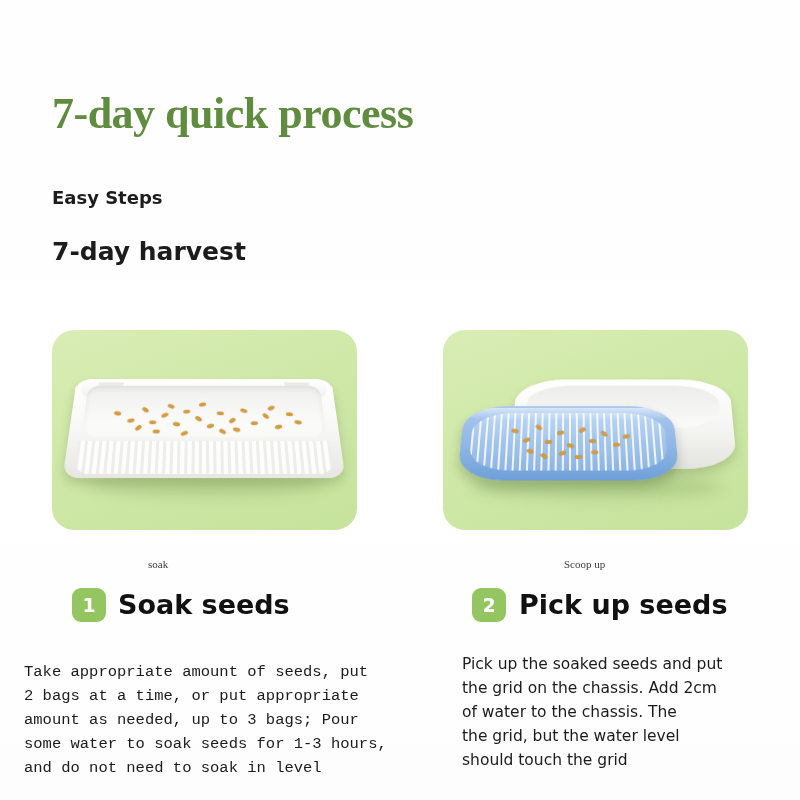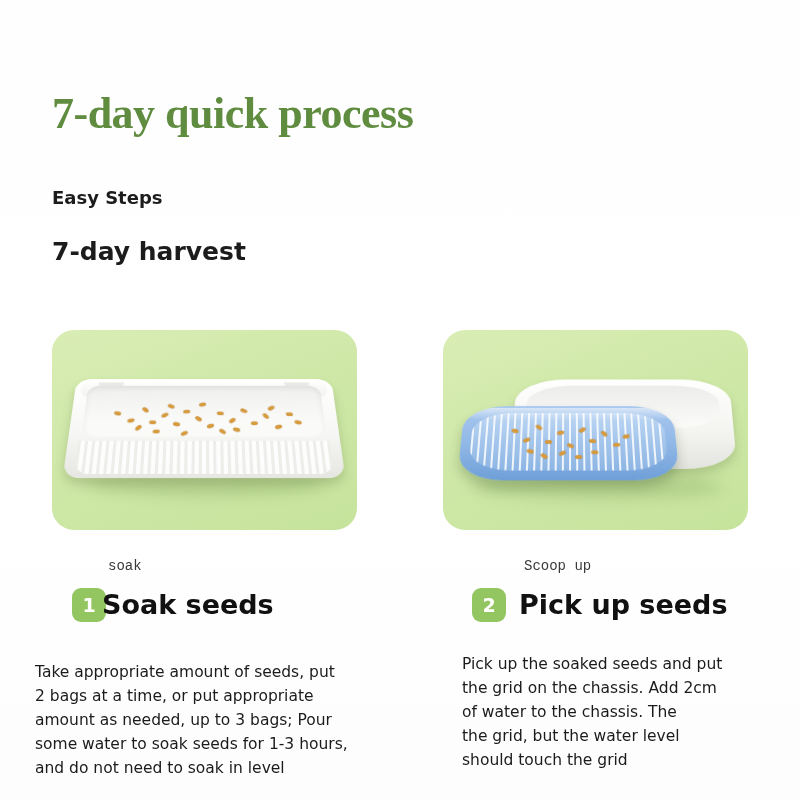--- a/index.html
+++ b/index.html
@@ -170,23 +170,24 @@
     position: absolute;
     left: 3px; right: 3px; top: 2px;
     height: 14px;
     border-radius: 40px/12px;
     background: linear-gradient(180deg, rgba(255,255,255,0.55), rgba(255,255,255,0));
   }
 
   
   .kicker {
     position: absolute;
-    font-size: 14px;
+    font-size: 11px;
     color: #3a3a3a;
-    font-family: Liberation Mono, monospace;
+    font-family: Liberation Serif, serif;
+    margin-left: 40px;
   }
   .badge {
     position: absolute;
     width: 34px;
     height: 34px;
     border-radius: 9px;
     background: #93c660;
     color: #ffffff;
     font-size: 19px;
     font-weight: bold;
@@ -278,22 +279,22 @@
         <div class="seed" style="left:152px; top:24px;  transform:rotate(-18deg);"></div>
         <div class="seed" style="left:70px;  top:45px;  transform:rotate(31deg);"></div>
         <div class="seed" style="left:104px; top:46px;  transform:rotate(-4deg);"></div>
       </div>
       <div class="grid-rim"></div>
     </div>
   </div>
 
   <div class="kicker" style="left:108px; top:558px;">soak</div>
   <div class="badge" style="left:72px; top:588px;">1</div>
-  <div class="step-title" style="left:102px; top:589px;text-align:right;">Soak seeds</div>
-  <div class="body-text" style="left:35px; top:660px; width:380px;">
+  <div class="step-title" style="left:118px; top:589px;text-align:right;">Soak seeds</div>
+  <div class="body-text" style="left:24px; top:660px; width:380px;font-family:Liberation Mono, monospace;">
     <span class="ln">Take appropriate amount of seeds, put</span>
     <span class="ln">2 bags at a time, or put appropriate</span>
     <span class="ln">amount as needed, up to 3 bags; Pour</span>
     <span class="ln">some water to soak seeds for 1-3 hours,</span>
     <span class="ln">and do not need to soak in level</span>
   </div>
 
   <div class="kicker" style="left:524px; top:558px;">Scoop up</div>
   <div class="badge" style="left:472px; top:588px;">2</div>
   <div class="step-title" style="left:519px; top:589px;">Pick up seeds</div>

